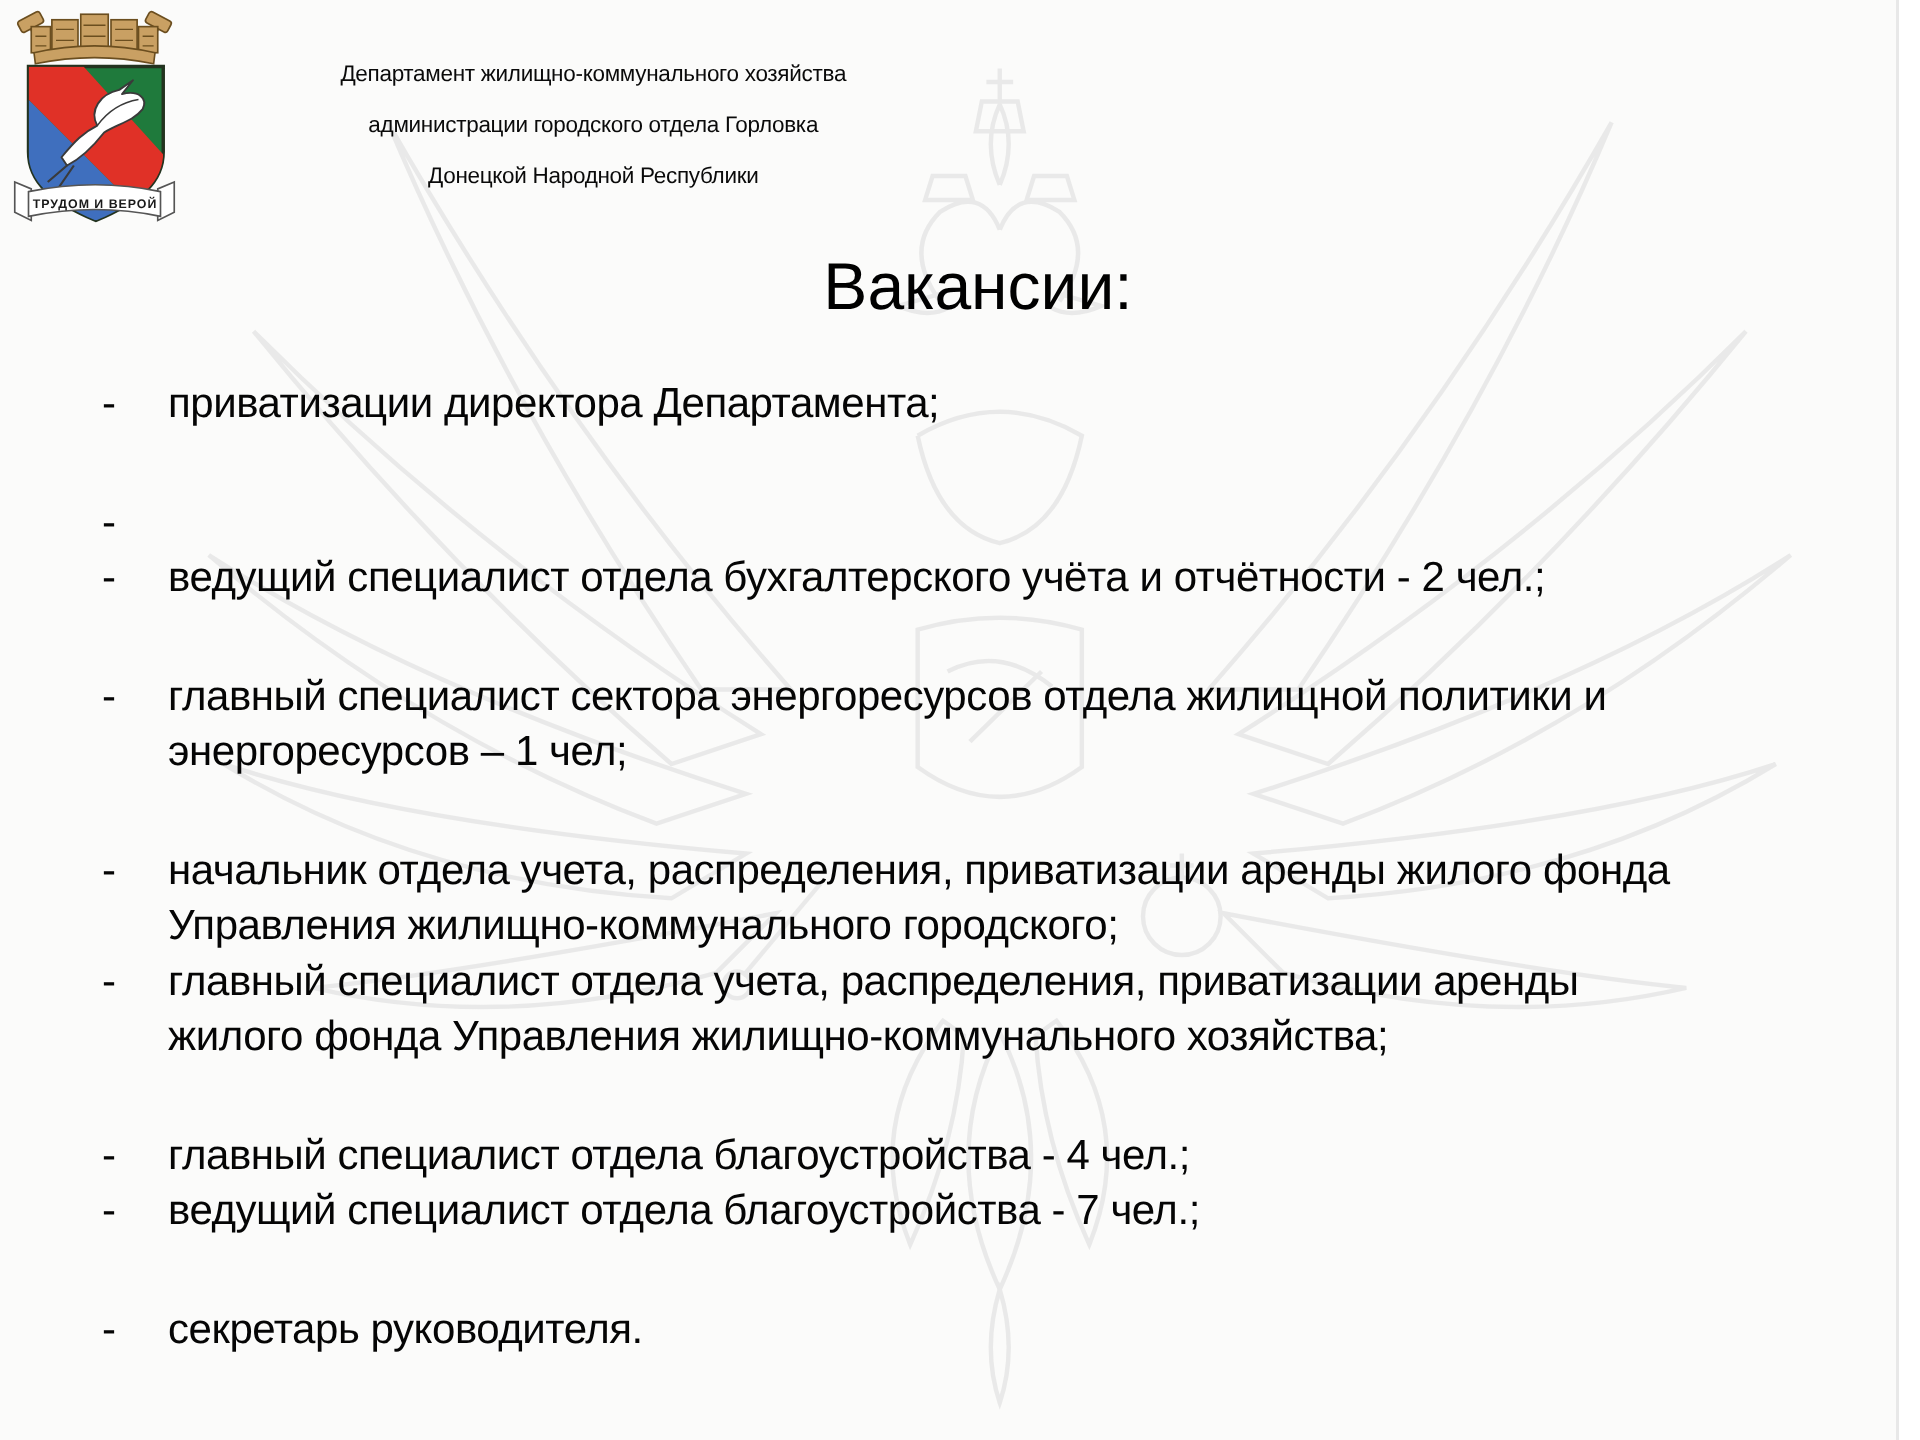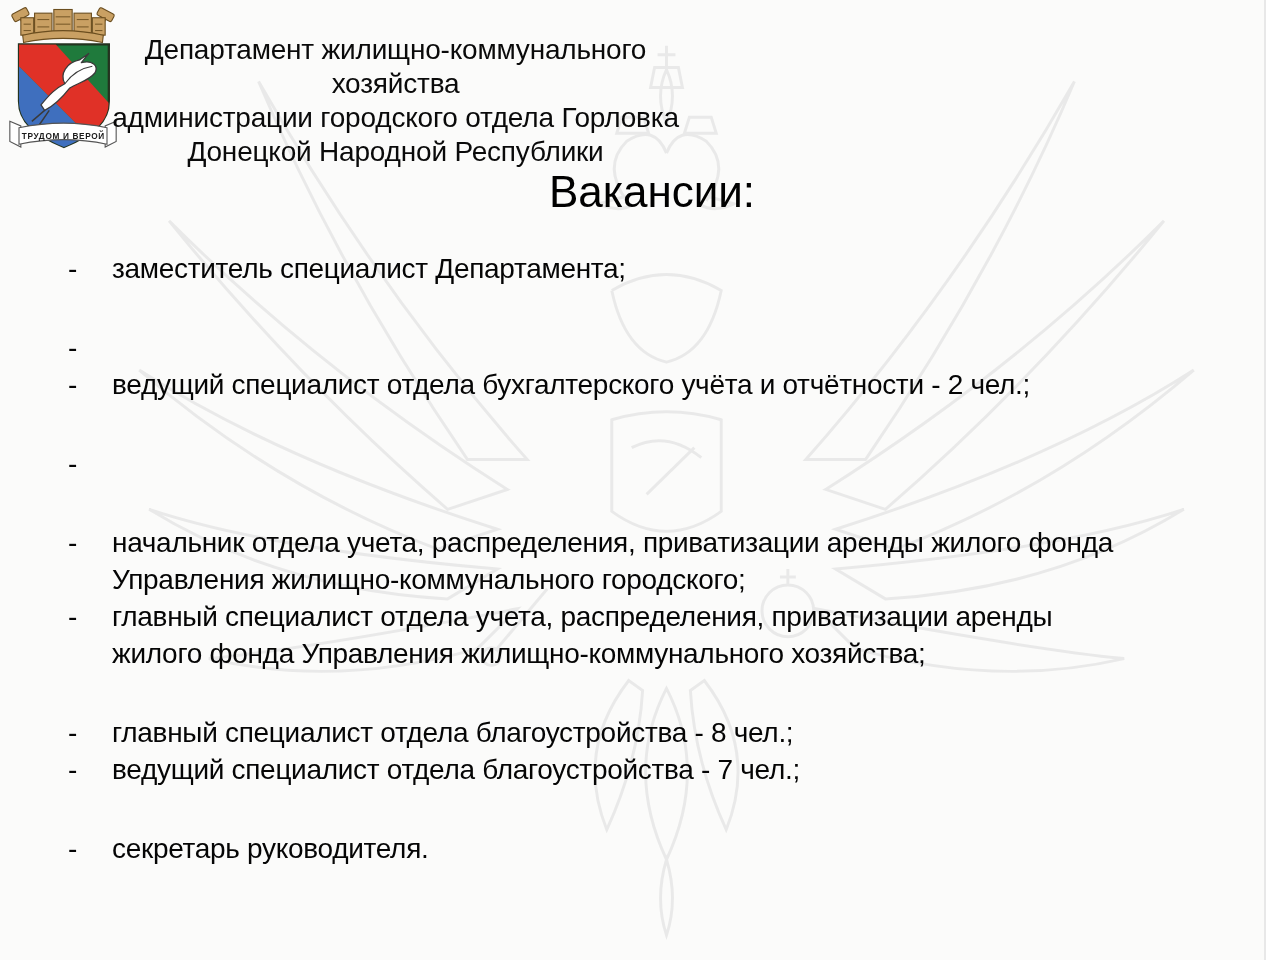--- a/index.html
+++ b/index.html
@@ -18,21 +18,21 @@
   }
   
   .watermark{
     position:absolute;left:64px;top:-8px;width:1205px;height:975px;
     opacity:.55;pointer-events:none;
   }
   
   .logo{position:absolute;left:8px;top:4px;width:110px;height:154px;}
   .org{
     position:absolute;left:108px;top:33px;width:575px;
-    text-align:center;font-size:28px;line-height:34px;color:#0a0a0a;
+    text-align:center;font-size:15px;line-height:34px;color:#0a0a0a;
     letter-spacing:-0.2px;
   }
   
   .title{
     position:absolute;left:0;top:150px;width:1266px;
     text-align:center;font-size:44px;line-height:84px;color:#000;padding-left:19px;
   }
   
   .list{
     position:absolute;left:68px;top:250px;width:1140px;
@@ -139,45 +139,47 @@
     <div>Департамент жилищно-коммунального хозяйства</div>
     <div>администрации городского отдела Горловка</div>
     <div>Донецкой Народной Республики</div>
   </div>
 
   <div class="title">Вакансии:</div>
 
   <div class="list">
       <div class="item">
         <span class="dash">-</span>
-        <span class="text">заместитель специалист Департамента;</span>
+        <span class="text">приватизации директора Департамента;</span>
       </div>
       <div class="item gap">
         <span class="dash">-</span>
       </div>
       <div class="item">
         <span class="dash">-</span>
         <span class="text">ведущий специалист отдела бухгалтерского учёта и отчётности - 2 чел.;</span>
       </div>
       <div class="item gap">
         <span class="dash">-</span>
+        <span class="text">главный специалист сектора энергоресурсов отдела жилищной политики и
+энергоресурсов – 1 чел;</span>
       </div>
       <div class="item gap">
         <span class="dash">-</span>
         <span class="text">начальник отдела учета, распределения, приватизации аренды жилого фонда
 Управления жилищно-коммунального городского;</span>
       </div>
       <div class="item">
         <span class="dash">-</span>
         <span class="text">главный специалист отдела учета, распределения, приватизации аренды
 жилого фонда Управления жилищно-коммунального хозяйства;</span>
       </div>
       <div class="item gap">
         <span class="dash">-</span>
-        <span class="text">главный специалист отдела благоустройства - 8 чел.;</span>
+        <span class="text">главный специалист отдела благоустройства - 4 чел.;</span>
       </div>
       <div class="item">
         <span class="dash">-</span>
         <span class="text">ведущий специалист отдела благоустройства - 7 чел.;</span>
       </div>
       <div class="item gap">
         <span class="dash">-</span>
         <span class="text">секретарь руководителя.</span>
       </div>
     </div>

